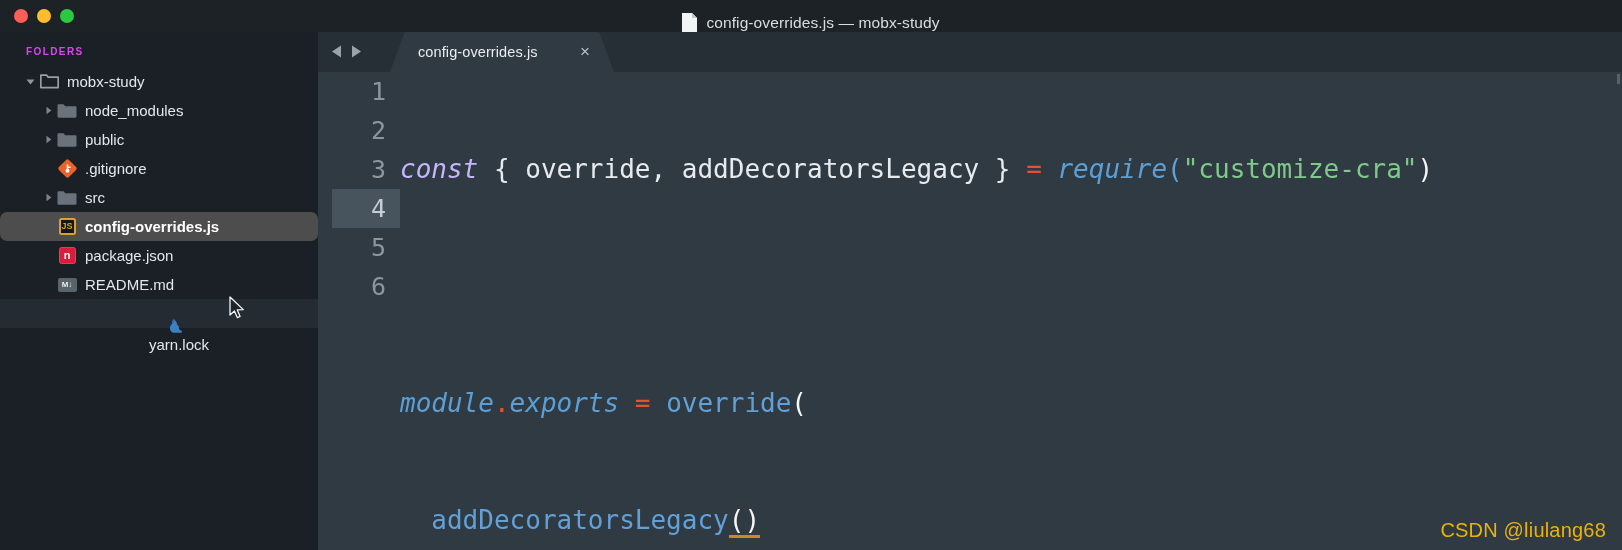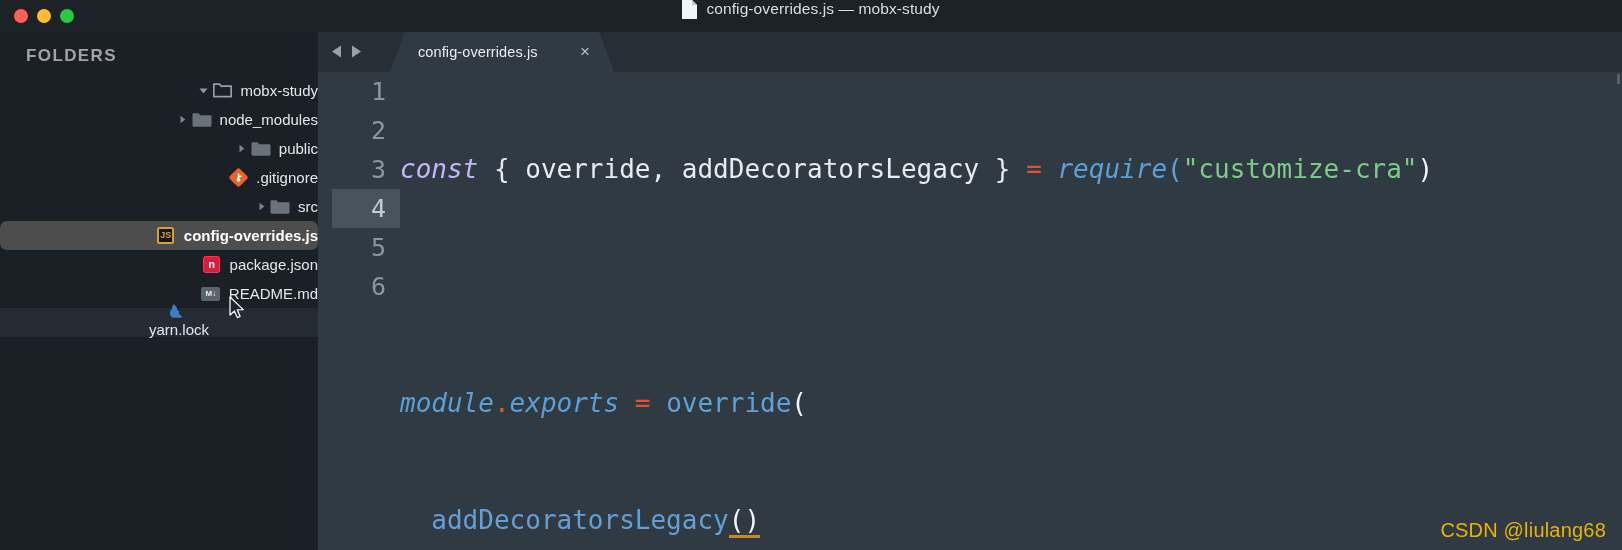--- a/index.html
+++ b/index.html
@@ -18,44 +18,43 @@
     display:flex; align-items:center;
   }
   .lights { display:flex; gap:9px; margin-left:14px; }
   .light { width:14px; height:14px; border-radius:50%; }
   .light.red { background:#ff5f56; }
   .light.yellow { background:#febc2e; }
   .light.green { background:#2bc940; }
 
   .title-center {
     position:absolute; left:0; right:0; top:0; height:32px;
-    display:flex; align-items:flex-start; justify-content:center;
+    display:flex; align-items:flex-end; justify-content:center;
     gap:9px; pointer-events:none;
   }
   .doc-icon { width:15px; height:19px; display:block; }
   .title-text {
     color:#d8dde1; font-size:15.5px; letter-spacing:.1px;
     font-family:"Liberation Sans", sans-serif;
   }
 
   
   .sidebar {
     position:absolute; left:0; top:32px; width:318px; height:518px;
     background:#1b2026;
   }
   .folders-header {
-    color:#a3a3a3; font-size:17px; font-weight:bold;
+    color:#d946ef; font-size:10px; font-weight:bold;
     letter-spacing:1.4px; padding:14px 0 8px 26px;
   }
   .tree { padding-top:2px; }
   .row {
     display:flex; align-items:center; height:29px;
     font-size:15px; color:#e3e7ea; white-space:nowrap;
     padding-left:22px;
-    justify-content:flex-end;
   }
   .row.selected { background:#4d4d4d;border-radius:7px; }
   .row.selected .row-label { font-weight:bold; color:#ffffff; }
   .row.hovered { background:#252b32;flex-direction:column; }
   .row.depth1 { padding-left:22px; }
   .row.depth2 { padding-left:40px; }
 
   .chev { width:16px; flex:0 0 16px; display:flex; align-items:center; justify-content:center; }
   .chev svg { display:block; }
   .spacer16 { width:16px; flex:0 0 16px; }

